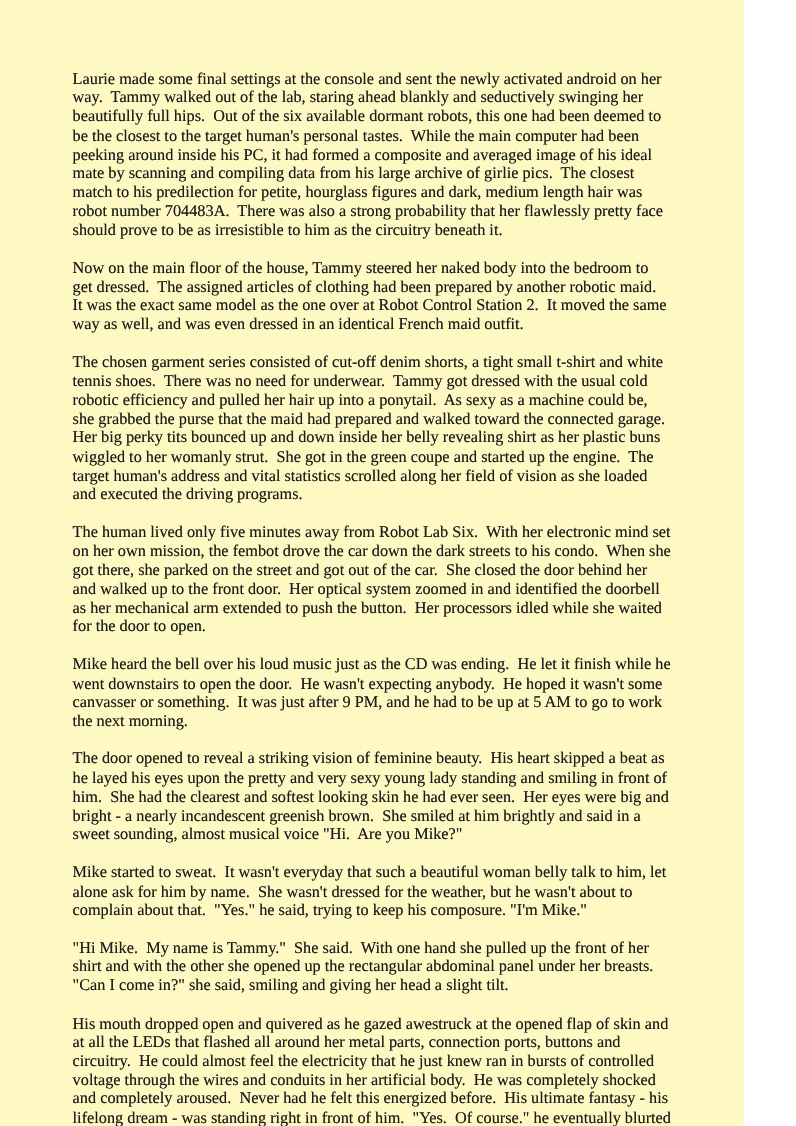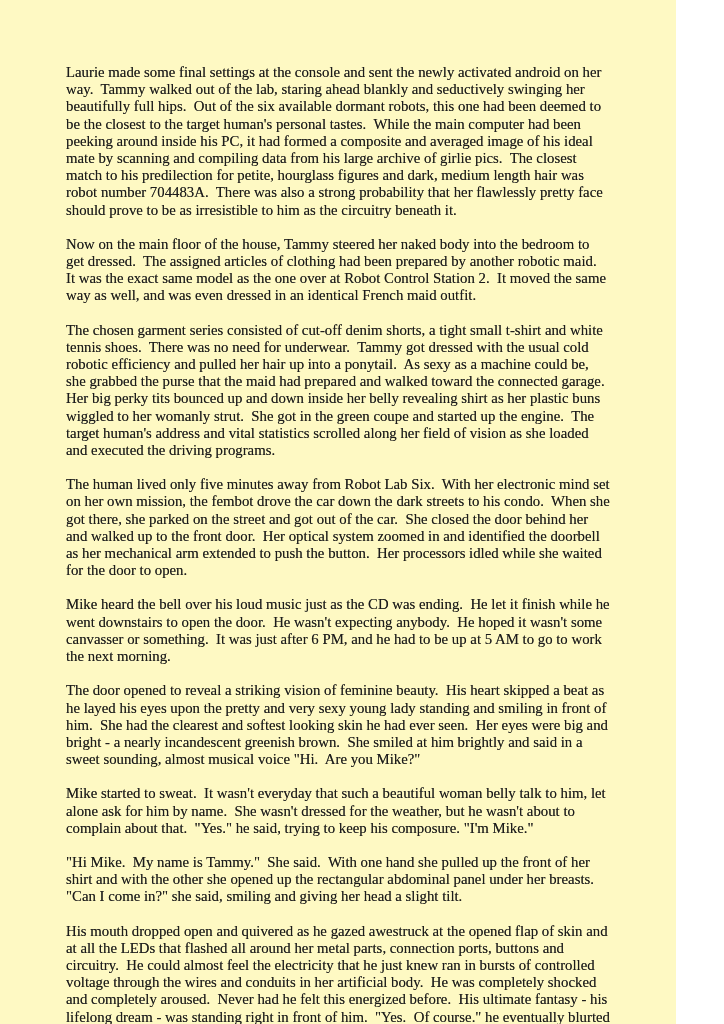--- a/index.html
+++ b/index.html
@@ -33,18 +33,18 @@
   }
 </style>
 </head>
 <body>
 
 <div class="page">
   <p class="para">Laurie made some final settings at the console and sent the newly activated android on her way.  Tammy walked out of the lab, staring ahead blankly and seductively swinging her beautifully full hips.  Out of the six available dormant robots, this one had been deemed to be the closest to the target human's personal tastes.  While the main computer had been peeking around inside his PC, it had formed a composite and averaged image of his ideal mate by scanning and compiling data from his large archive of girlie pics.  The closest match to his predilection for petite, hourglass figures and dark, medium length hair was robot number 704483A.  There was also a strong probability that her flawlessly pretty face should prove to be as irresistible to him as the circuitry beneath it.</p>
   <p class="para">Now on the main floor of the house, Tammy steered her naked body into the bedroom to get dressed.  The assigned articles of clothing had been prepared by another robotic maid.  It was the exact same model as the one over at Robot Control Station 2.  It moved the same way as well, and was even dressed in an identical French maid outfit.</p>
   <p class="para">The chosen garment series consisted of cut-off denim shorts, a tight small t-shirt and white tennis shoes.  There was no need for underwear.  Tammy got dressed with the usual cold robotic efficiency and pulled her hair up into a ponytail.  As sexy as a machine could be, she grabbed the purse that the maid had prepared and walked toward the connected garage.  Her big perky tits bounced up and down inside her belly revealing shirt as her plastic buns wiggled to her womanly strut.  She got in the green coupe and started up the engine.  The target human's address and vital statistics scrolled along her field of vision as she loaded and executed the driving programs.</p>
   <p class="para">The human lived only five minutes away from Robot Lab Six.  With her electronic mind set on her own mission, the fembot drove the car down the dark streets to his condo.  When she got there, she parked on the street and got out of the car.  She closed the door behind her and walked up to the front door.  Her optical system zoomed in and identified the doorbell as her mechanical arm extended to push the button.  Her processors idled while she waited for the door to open.</p>
-  <p class="para">Mike heard the bell over his loud music just as the CD was ending.  He let it finish while he went downstairs to open the door.  He wasn't expecting anybody.  He hoped it wasn't some canvasser or something.  It was just after 6 PM, and he had to be up at 5 AM to go to work the next morning.</p>
+  <p class="para">Mike heard the bell over his loud music just as the CD was ending.  He let it finish while he went downstairs to open the door.  He wasn't expecting anybody.  He hoped it wasn't some canvasser or something.  It was just after 9 PM, and he had to be up at 5 AM to go to work the next morning.</p>
   <p class="para">The door opened to reveal a striking vision of feminine beauty.  His heart skipped a beat as he layed his eyes upon the pretty and very sexy young lady standing and smiling in front of him.  She had the clearest and softest looking skin he had ever seen.  Her eyes were big and bright - a nearly incandescent greenish brown.  She smiled at him brightly and said in a sweet sounding, almost musical voice "Hi.  Are you Mike?"</p>
   <p class="para">Mike started to sweat.  It wasn't everyday that such a beautiful woman belly talk to him, let alone ask for him by name.  She wasn't dressed for the weather, but he wasn't about to complain about that.  "Yes." he said, trying to keep his composure. "I'm Mike."</p>
   <p class="para">"Hi Mike.  My name is Tammy."  She said.  With one hand she pulled up the front of her shirt and with the other she opened up the rectangular abdominal panel under her breasts.  "Can I come in?" she said, smiling and giving her head a slight tilt.</p>
   <p class="para">His mouth dropped open and quivered as he gazed awestruck at the opened flap of skin and at all the LEDs that flashed all around her metal parts, connection ports, buttons and circuitry.  He could almost feel the electricity that he just knew ran in bursts of controlled voltage through the wires and conduits in her artificial body.  He was completely shocked and completely aroused.  Never had he felt this energized before.  His ultimate fantasy - his lifelong dream - was standing right in front of him.  "Yes.  Of course." he eventually blurted out.</p>
 </div>
 
 </body></html>

